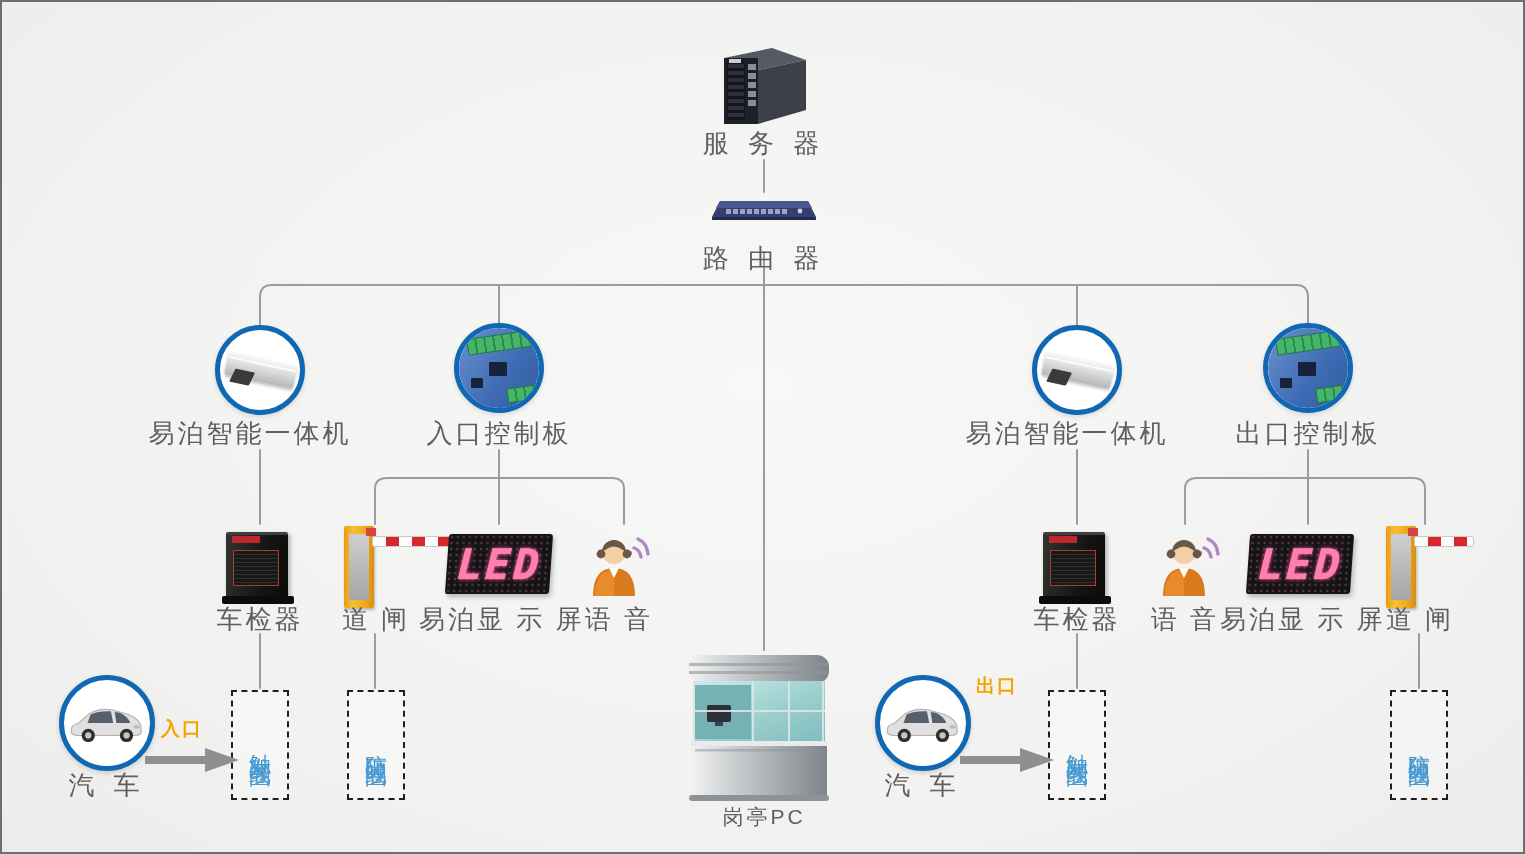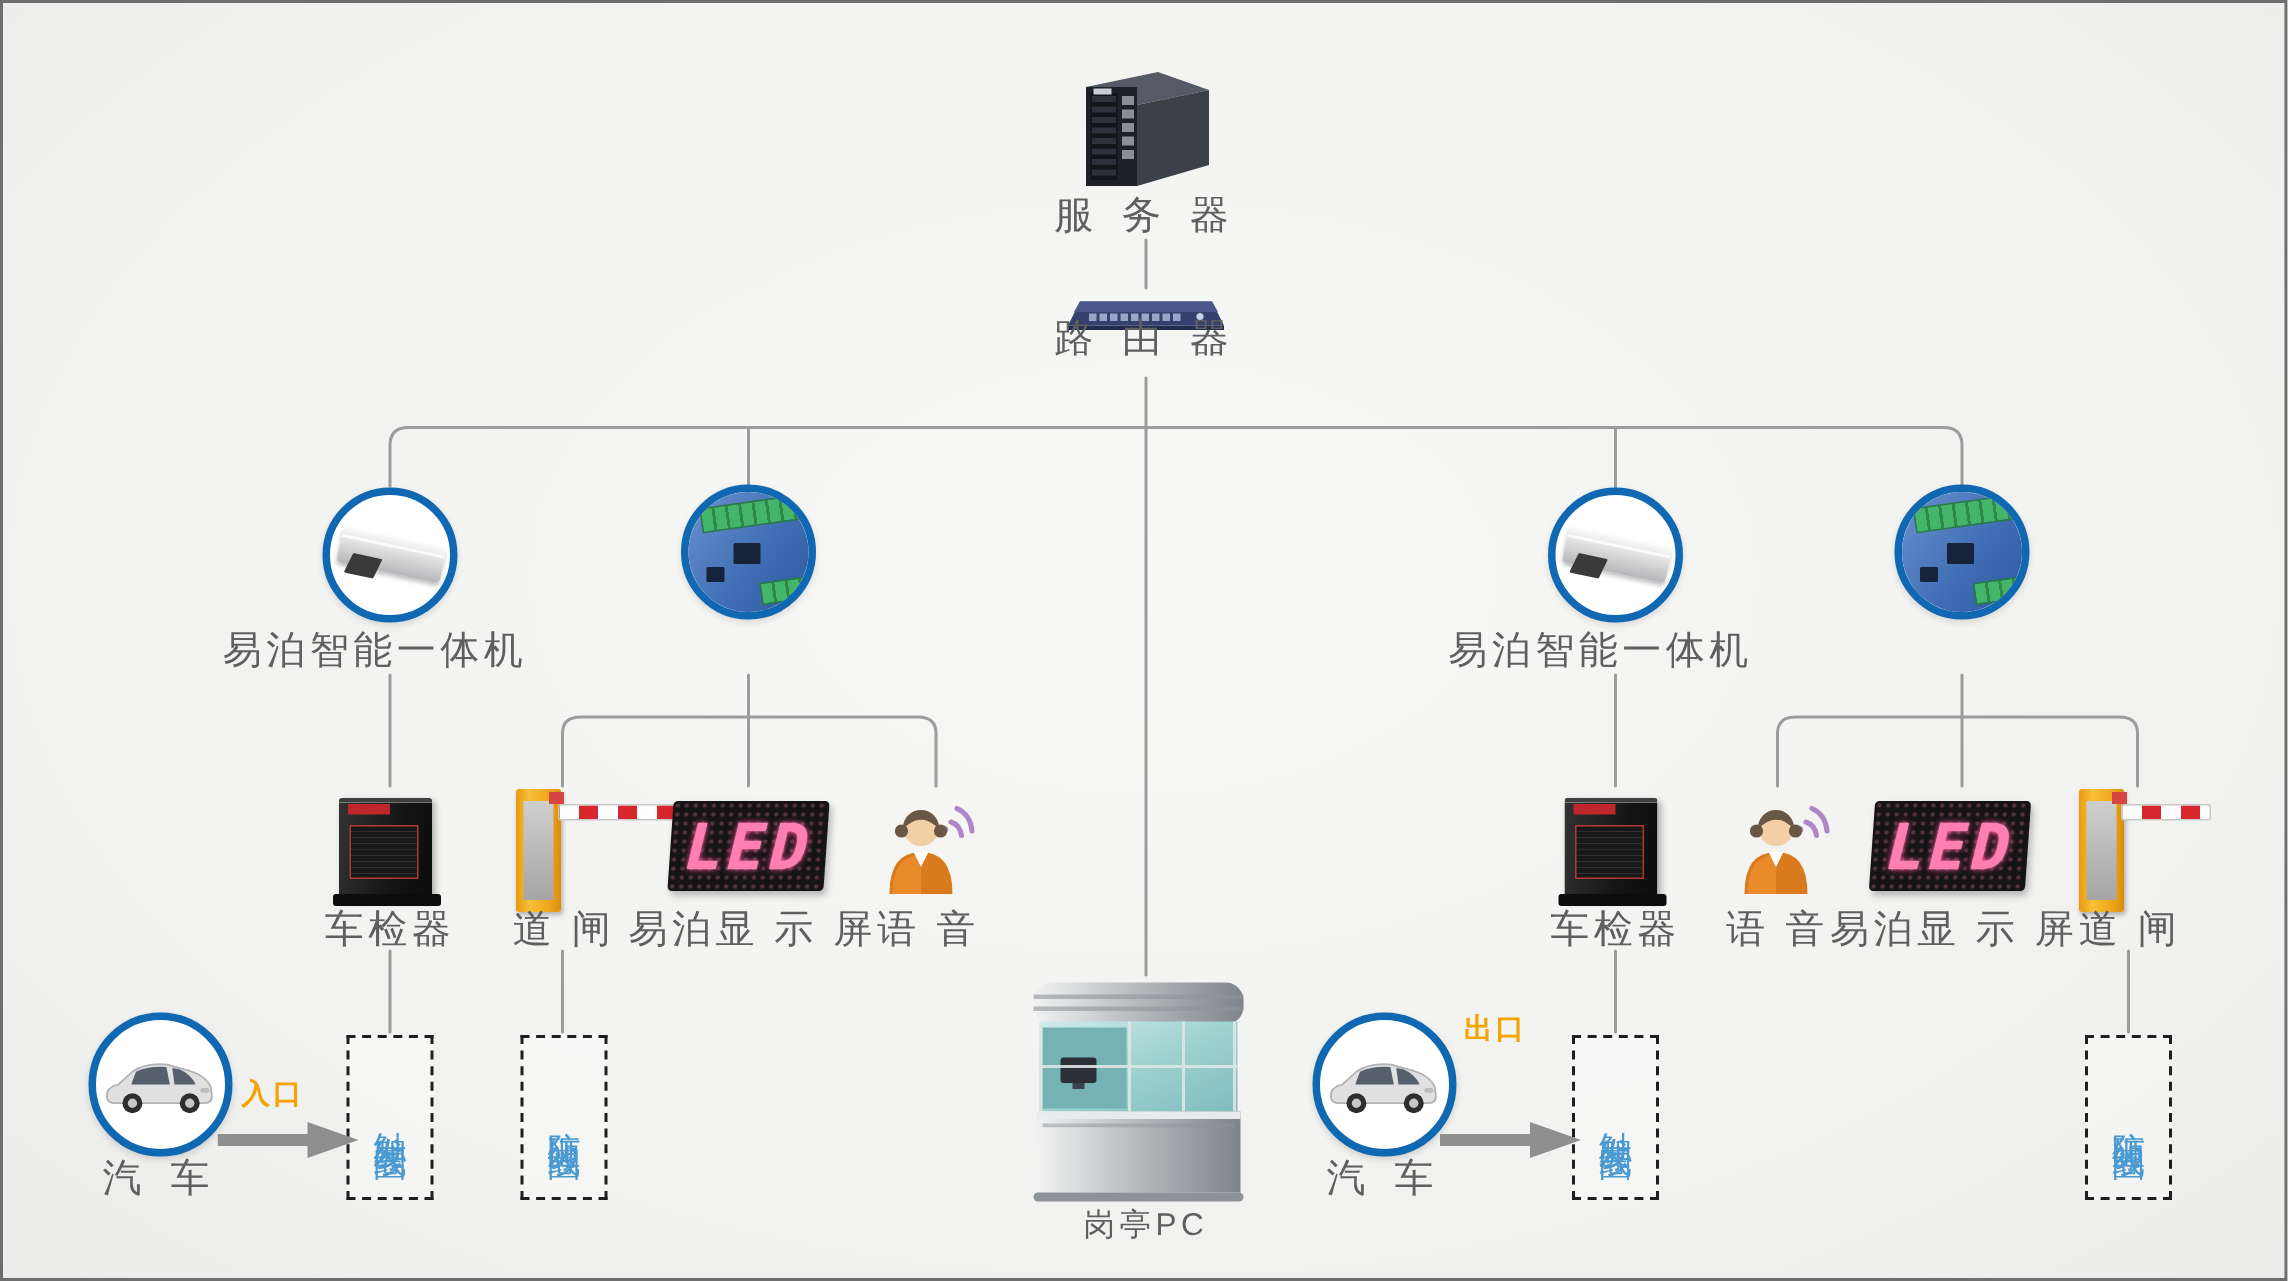--- a/index.html
+++ b/index.html
@@ -146,21 +146,21 @@
         <rect x="28" y="14" width="5" height="5"></rect>
         <rect x="35" y="14" width="5" height="5"></rect>
         <rect x="42" y="14" width="5" height="5"></rect>
         <rect x="49" y="14" width="5" height="5"></rect>
         <rect x="56" y="14" width="5" height="5"></rect>
         <rect x="63" y="14" width="5" height="5"></rect>
         <rect x="70" y="14" width="5" height="5"></rect>
       </g>
     <circle cx="88" cy="16" r="2.4" fill="#c8cfe6"></circle>
   </svg>
-  <div class="lbl wide" style="left:662px;top:210px;width:200px">路 由 器</div>
+  <div class="lbl wide" style="left:662px;top:243px;width:200px">路 由 器</div>
 
   <div class="node-circle" style="left:213px;top:323px">
     <div class="cam-body"></div>
   </div>
   <div class="node-circle" style="left:452px;top:321px">
     <div class="pcb-board"></div>
     <div class="tb top"></div>
     <div class="tb br"></div>
     <div class="chip" style="left:30px;top:34px;width:18px;height:14px"></div>
     <div class="chip" style="left:12px;top:50px;width:12px;height:10px"></div>
@@ -170,21 +170,23 @@
   </div>
   <div class="node-circle" style="left:1261px;top:321px">
     <div class="pcb-board"></div>
     <div class="tb top"></div>
     <div class="tb br"></div>
     <div class="chip" style="left:30px;top:34px;width:18px;height:14px"></div>
     <div class="chip" style="left:12px;top:50px;width:12px;height:10px"></div>
   </div>
 
   <div class="lbl" style="left:138px;top:418px;width:220px">易泊智能一体机</div>
+  <div class="lbl" style="left:387px;top:418px;width:220px">入口控制板</div>
   <div class="lbl" style="left:955px;top:418px;width:220px">易泊智能一体机</div>
+  <div class="lbl" style="left:1196px;top:418px;width:220px">出口控制板</div>
 
   <div class="detector" style="left:222px;top:524px">
     <div class="det-body"></div>
     <div class="det-red"></div>
     <div class="det-panel"></div>
     <div class="det-base"></div>
   </div>
   <div class="gate" style="left:342px;top:524px">
     <div class="gate-post"></div>
     <div class="gate-arm" style="width:78px"></div>

